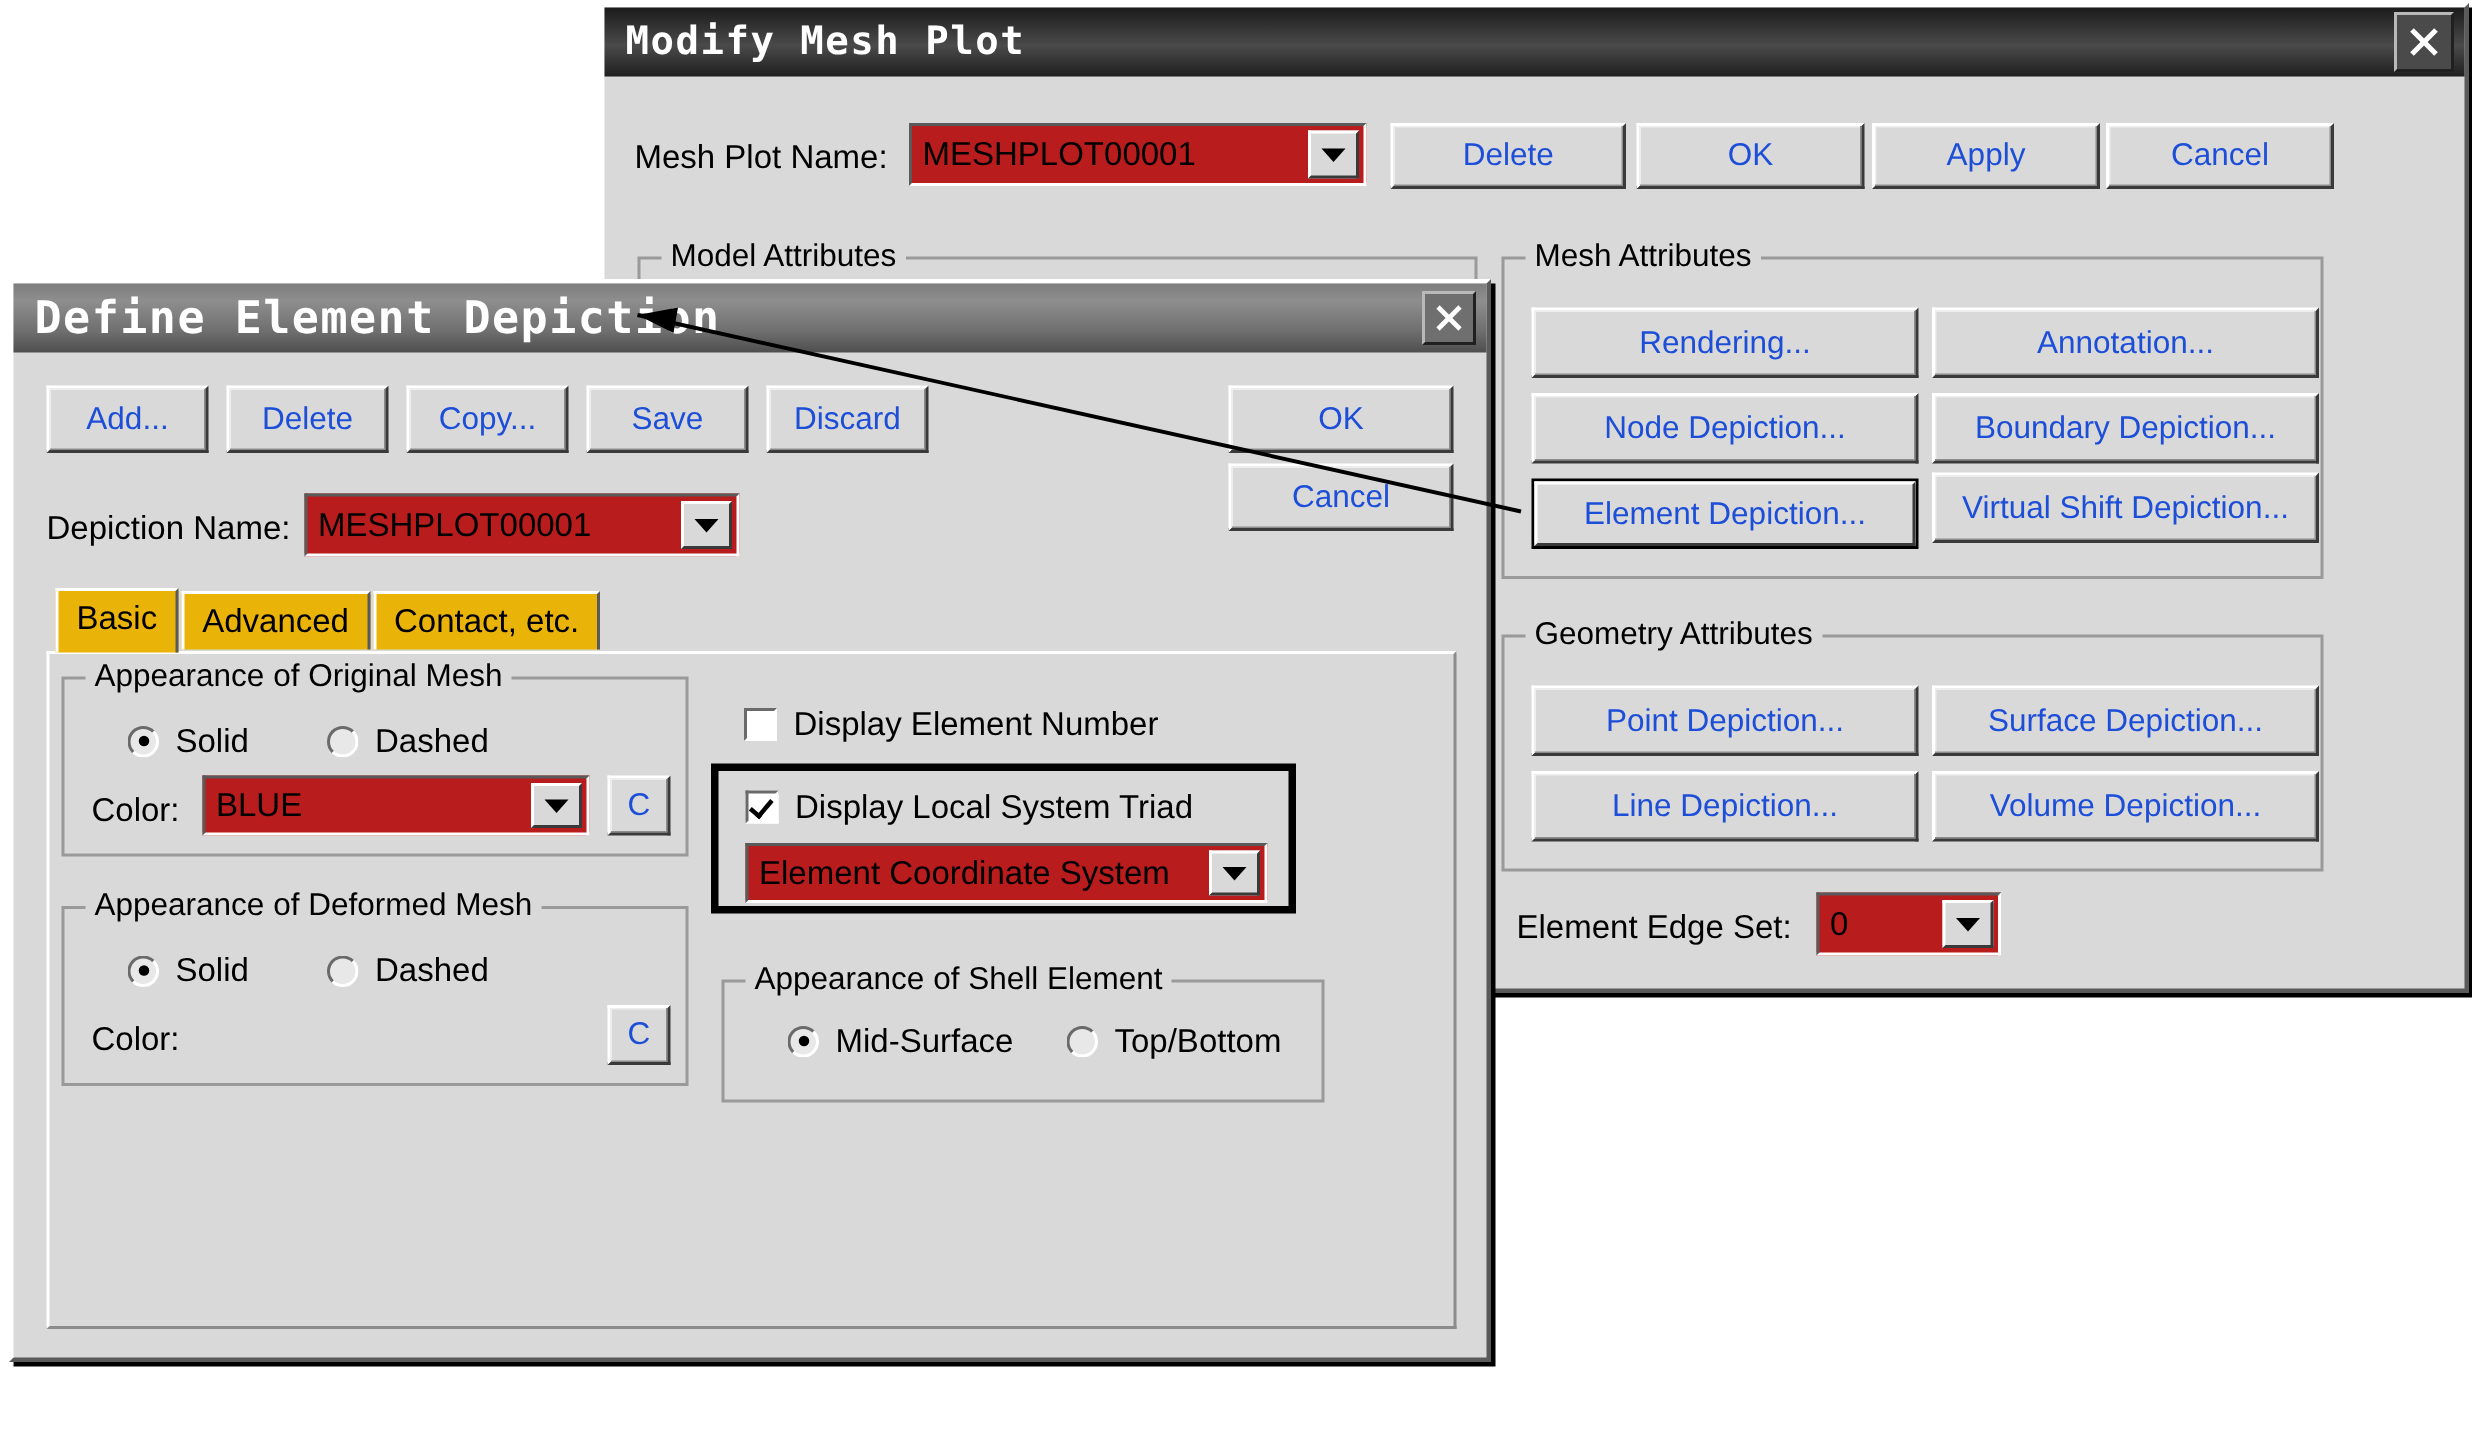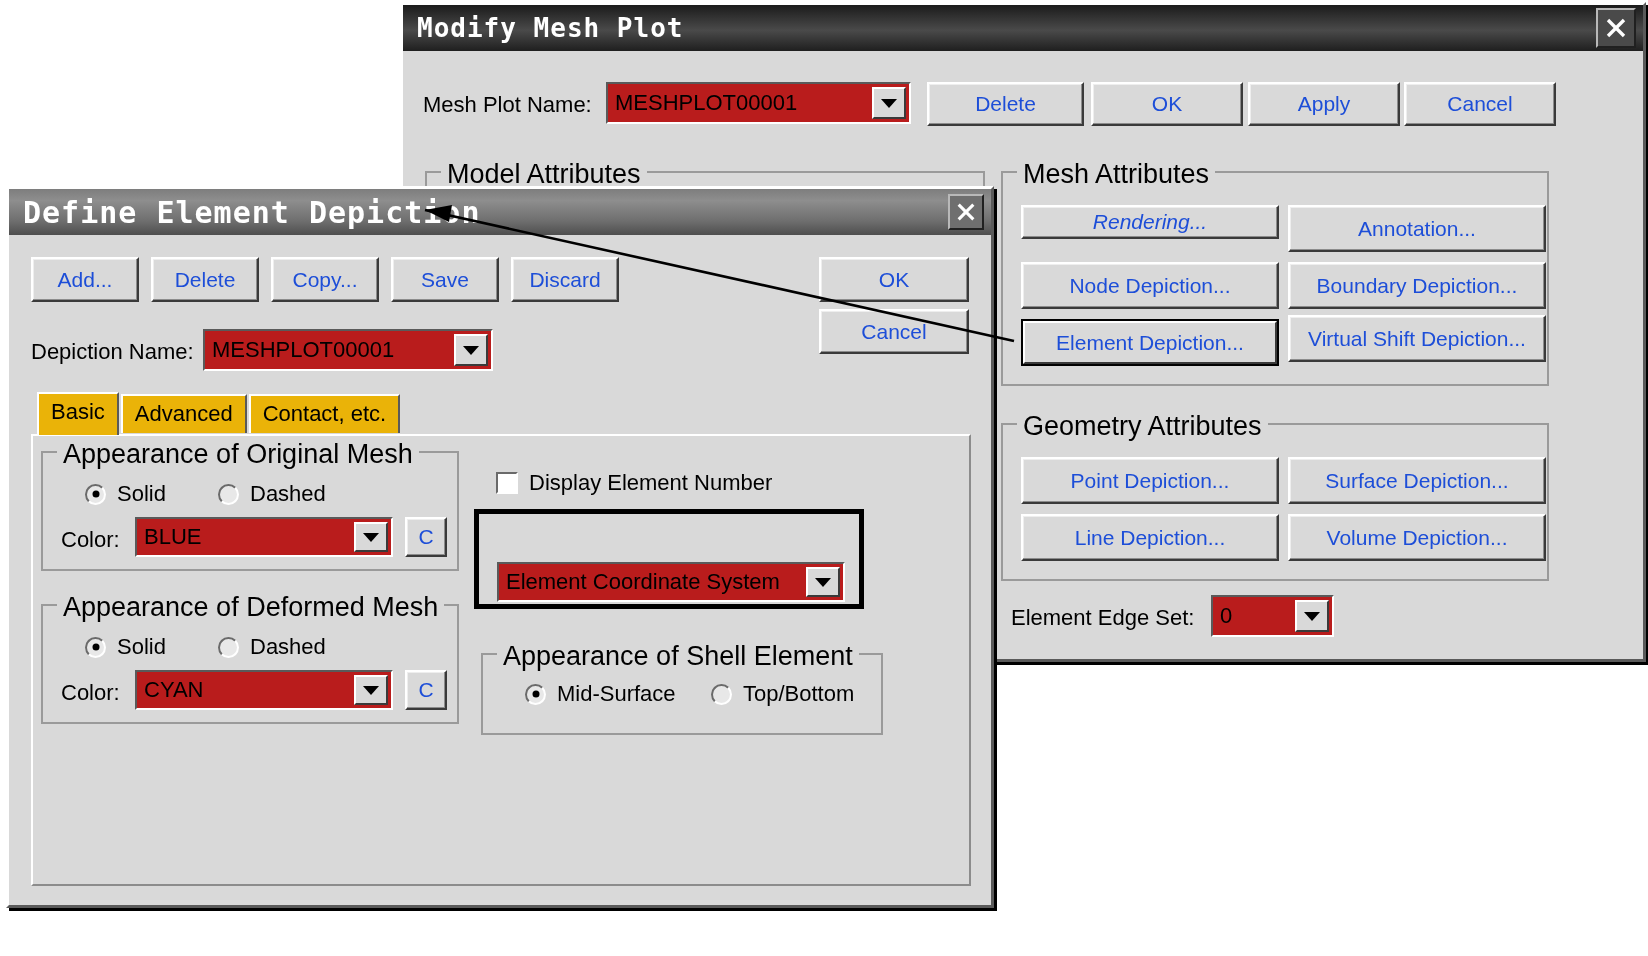--- a/index.html
+++ b/index.html
@@ -117,21 +117,21 @@
     border: 2px solid #9a9a9a;
     border-top-color: #9a9a9a;
     box-sizing: border-box;
   }
   .group-label {
     position: absolute;
     top: -14px;
     left: 14px;
     background: #d9d9d9;
     padding: 0 6px;
-    font-size: 27px;
+    font-size: 21px;
     color: #000000;
     white-space: nowrap;
   }
 
   
   .lbl {
     position: absolute;
     font-size: 22px;
     color: #000000;
     white-space: nowrap;
@@ -307,21 +307,21 @@
   <div class="btn" style="left:845px; top:77px; width:152px; height:44px;">Apply</div>
   <div class="btn" style="left:1001px; top:77px; width:152px; height:44px;">Cancel</div>
 
   <div class="group" style="left:22px; top:166px; width:560px; height:60px;">
     <span class="group-label">Model Attributes</span>
   </div>
 
   <div class="group" style="left:598px; top:166px; width:548px; height:215px;">
     <span class="group-label">Mesh Attributes</span>
 
-    <div class="btn" style="left:18px; top:32px; width:258px; height:34px;font-style:italic;">Rendering...</div>
+    <div class="btn" style="left:18px; top:32px; width:258px; height:47px;">Rendering...</div>
     <div class="btn" style="left:285px; top:32px; width:258px; height:47px;">Annotation...</div>
 
     <div class="btn" style="left:18px; top:89px; width:258px; height:47px;">Node Depiction...</div>
     <div class="btn" style="left:285px; top:89px; width:258px; height:47px;">Boundary Depiction...</div>
 
     <div class="btn default" style="left:18px; top:146px; width:258px; height:47px;">
       <span class="btn-inner">Element Depiction...</span>
     </div>
     <div class="btn" style="left:285px; top:142px; width:258px; height:47px;">Virtual Shift Depiction...</div>
   </div>
@@ -413,35 +413,33 @@
     <div class="radio-wrap" style="left:42px; top:28px;">
       <span class="radio on"></span>
       <span class="radio-label">Solid</span>
     </div>
     <div class="radio-wrap" style="left:175px; top:28px;">
       <span class="radio"></span>
       <span class="radio-label">Dashed</span>
     </div>
 
     <span class="lbl" style="left:18px; top:74px; font-size:22px;">Color:</span>
-    <div class="combo" style="left:92px; top:64px; width:258px; height:40px;">
-      <span class="combo-value">CYAN</span>
-      <span class="combo-arrow">
-        <span class="tri-down"></span>
-      </span>
-    </div>
     <div class="btn" style="left:362px; top:64px; width:42px; height:40px;">C</div>
   </div>
 
   <div class="check-wrap" style="left:487px; top:281px;">
     <span class="checkbox"></span>
     <span class="check-label">Display Element Number</span>
   </div>
 
   <div class="hl-box" style="left:465px; top:320px; width:390px; height:100px;">
+    <div class="check-wrap" style="left:18px; top:11px;">
+      <span class="checkbox on"></span>
+      <span class="check-label">Display Local System Triad</span>
+    </div>
     <div class="combo" style="left:18px; top:48px; width:348px; height:40px;">
       <span class="combo-value">Element Coordinate System</span>
       <span class="combo-arrow">
         <span class="tri-down"></span>
       </span>
     </div>
   </div>
 
   <div class="group" style="left:472px; top:464px; width:402px; height:82px;">
     <span class="group-label">Appearance of Shell Element</span>

